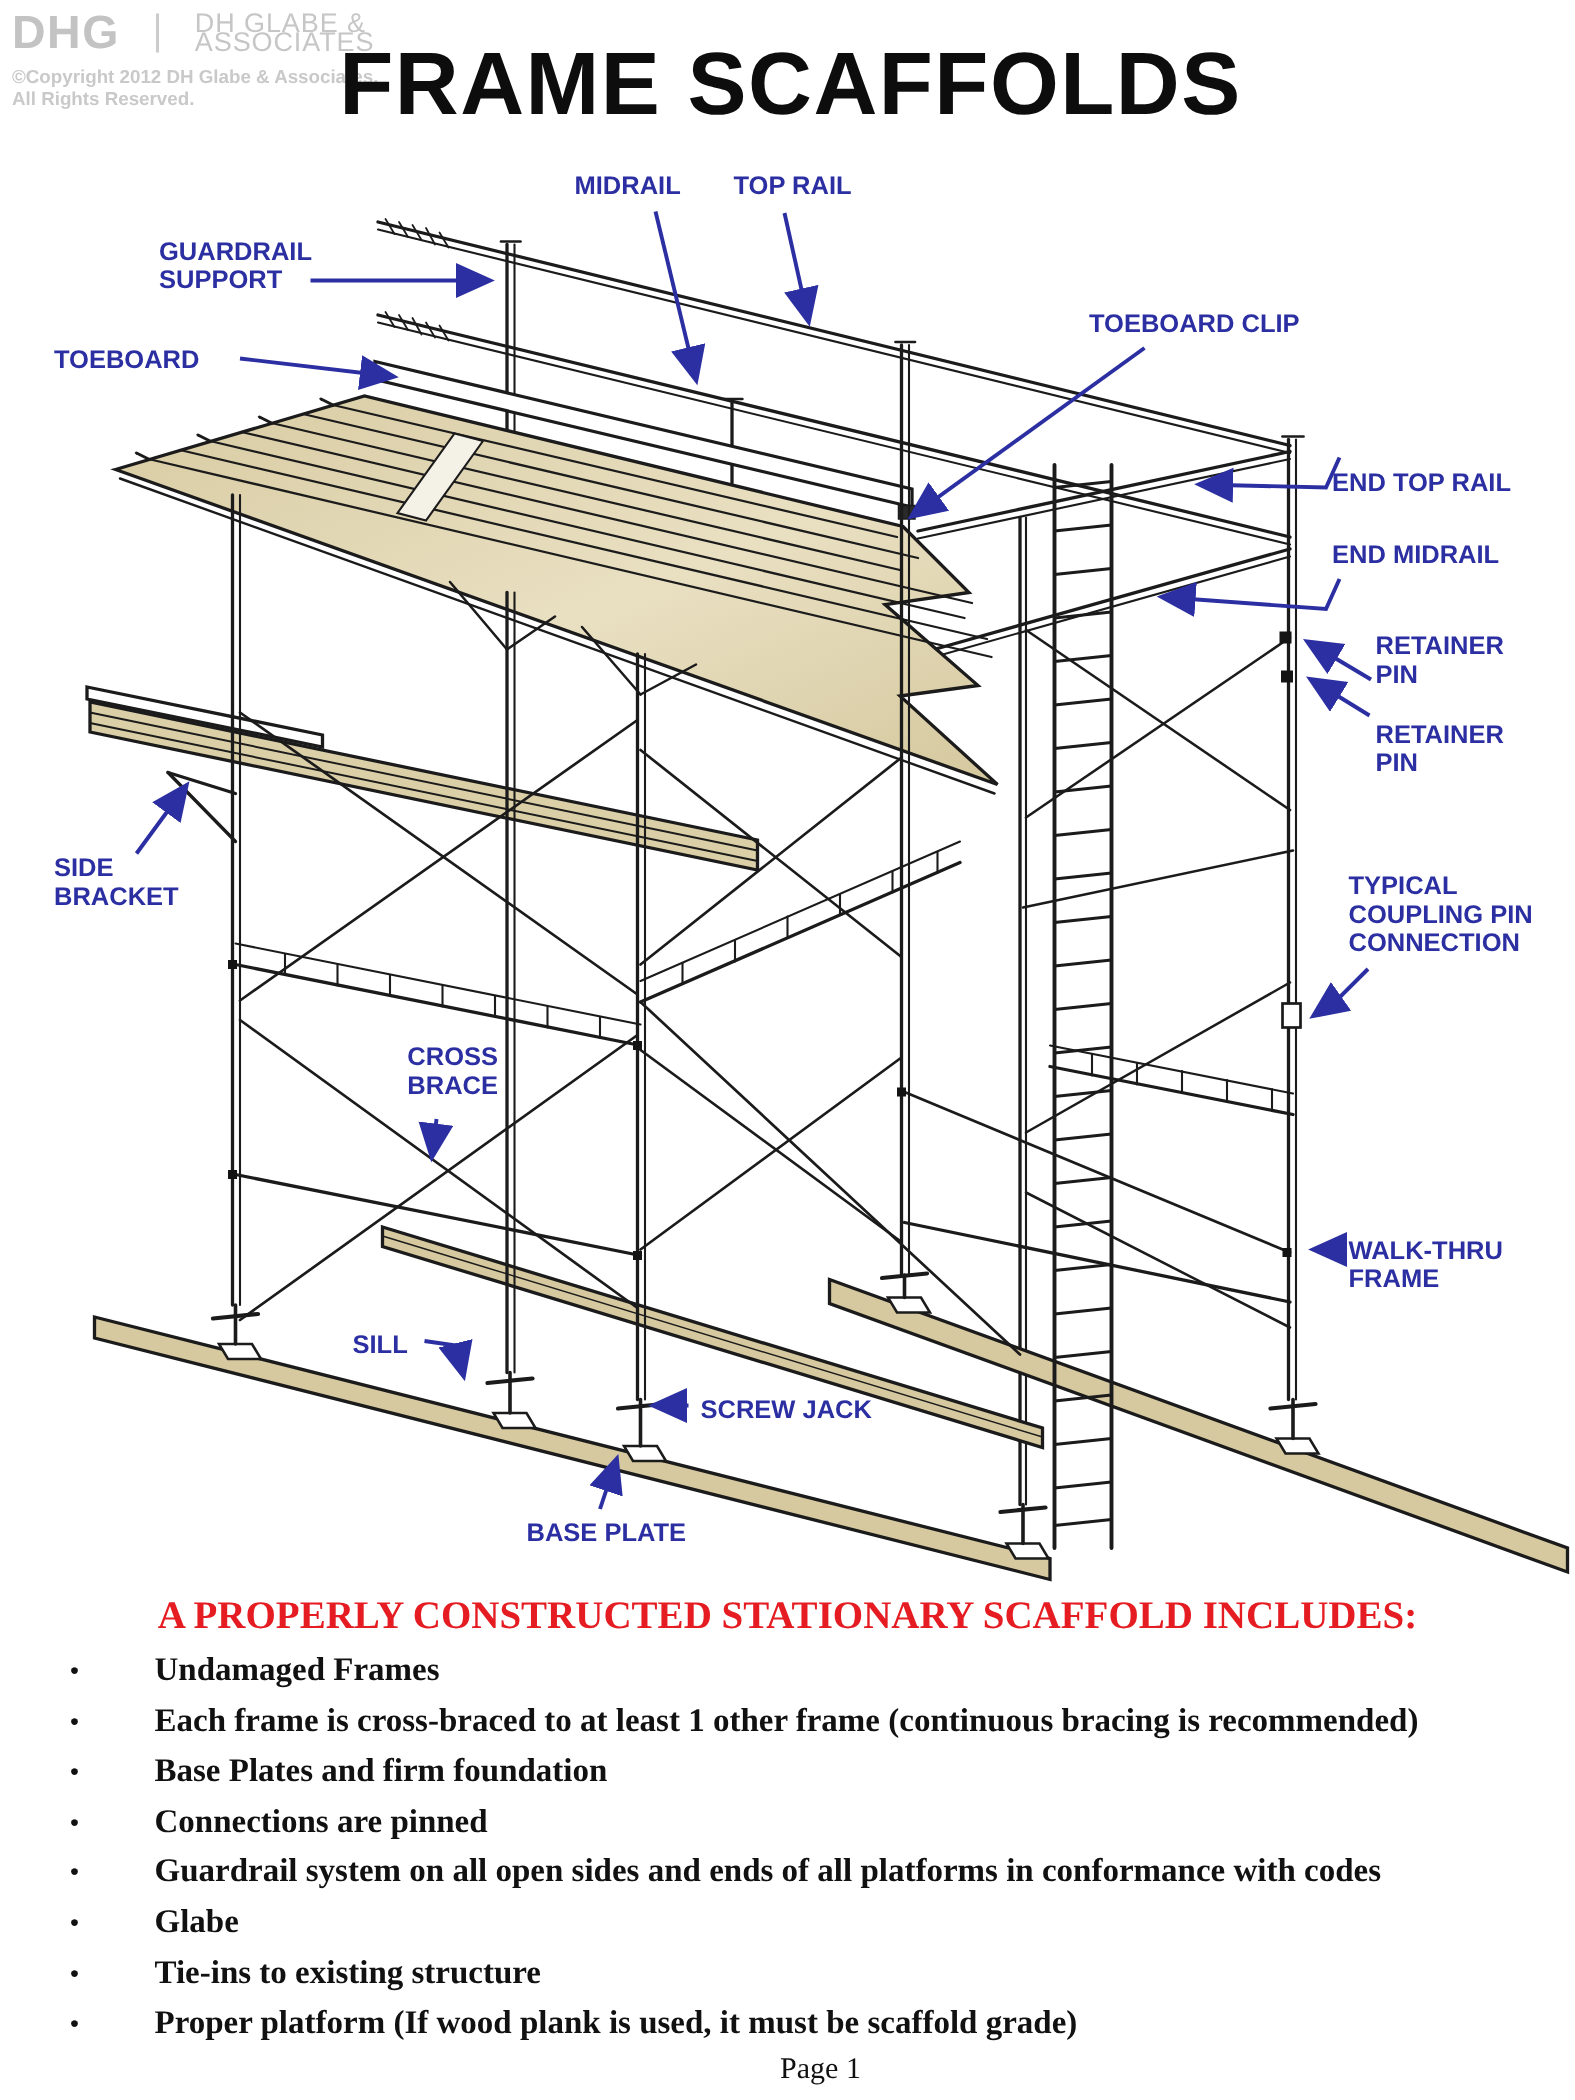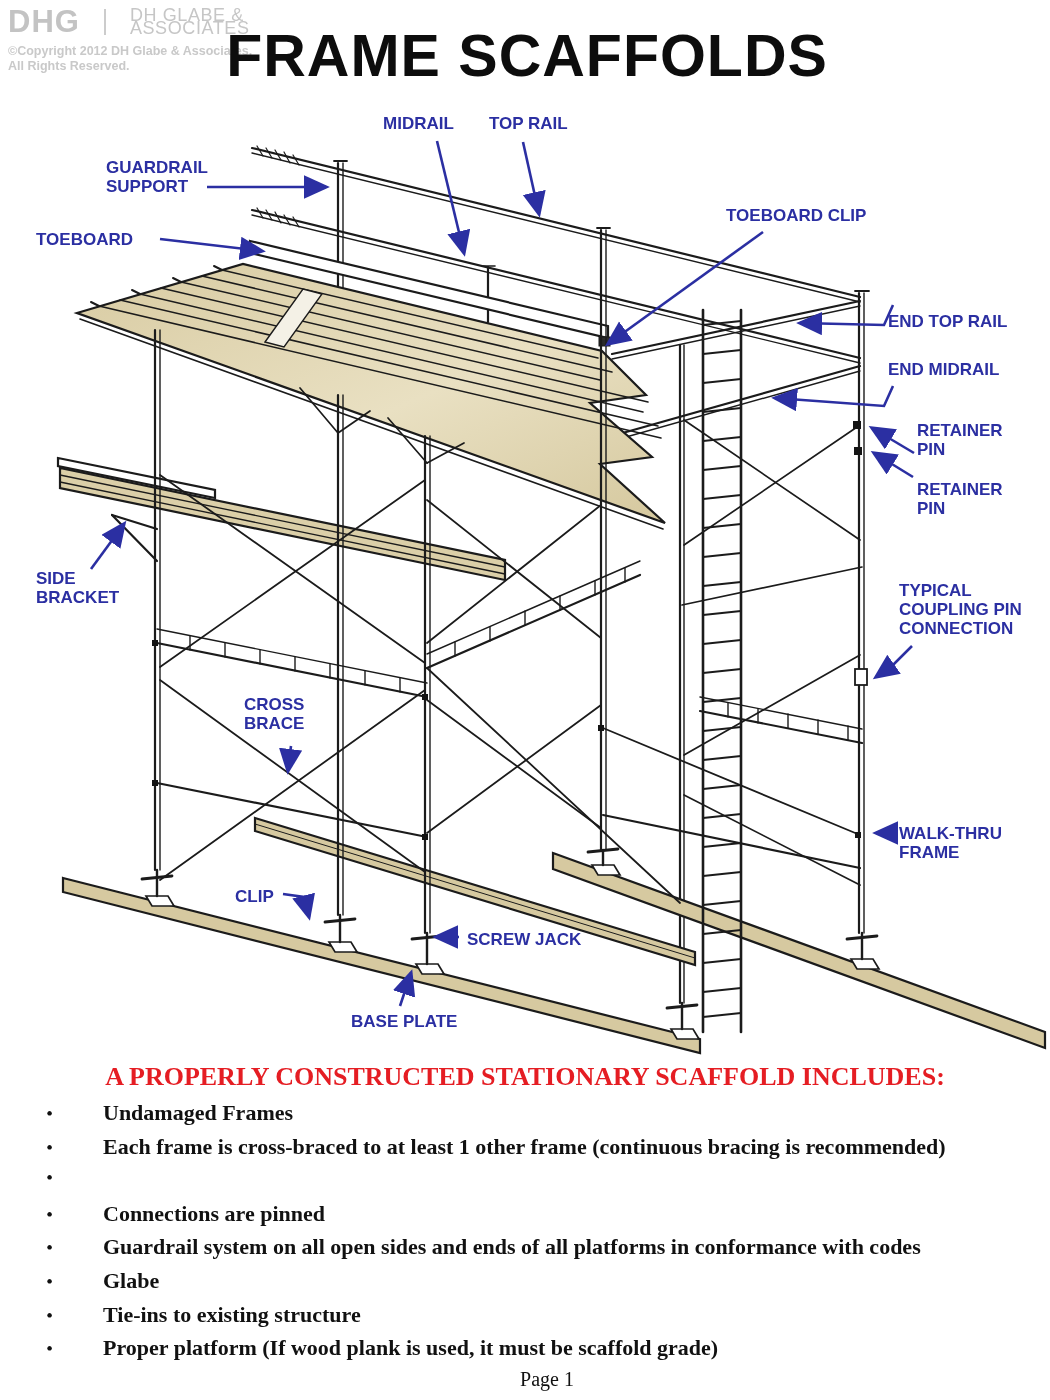--- a/index.html
+++ b/index.html
@@ -25,21 +25,21 @@
   .l-top-rail{left:489px;top:19px;}
   .l-guardrail-support{left:106px;top:63px;width:120px;}
   .l-toeboard{left:36px;top:135px;}
   .l-toeboard-clip{left:726px;top:111px;}
   .l-end-top-rail{left:888px;top:184px;margin-top:33px;}
   .l-end-midrail{left:888px;top:265px;}
   .l-retainer-pin-1{left:917px;top:326px;width:95px;}
   .l-retainer-pin-2{left:917px;top:385px;width:95px;}
   .l-side-bracket{left:36px;top:474px;width:100px;}
   .l-typical-coupling{left:899px;top:486px;width:134px;}
-  .l-cross-brace{left:244px;top:600px;width:88px;text-align:left;}
+  .l-cross-brace{left:244px;top:600px;width:88px;text-align:right;}
   .l-walk-thru{left:899px;top:729px;width:115px;}
   .l-sill{left:235px;top:792px;}
   .l-screw-jack{left:467px;top:835px;}
   .l-base-plate{left:351px;top:917px;}
 
   
   .checklist-heading{position:absolute;left:0;top:1062px;width:1050px;text-align:center;
       color:#e51d23;font-family:"Liberation Serif",serif;font-weight:bold;font-size:26px;}
   .checklist{position:absolute;left:0;top:1100px;width:1050px;}
   .check-row{display:flex;align-items:baseline;height:33.6px;}
@@ -348,38 +348,39 @@
   <div class="dlabel l-toeboard">TOEBOARD</div>
   <div class="dlabel l-toeboard-clip">TOEBOARD CLIP</div>
   <div class="dlabel l-end-top-rail">END TOP RAIL</div>
   <div class="dlabel l-end-midrail">END MIDRAIL</div>
   <div class="dlabel l-retainer-pin-1 wrap">RETAINER PIN</div>
   <div class="dlabel l-retainer-pin-2 wrap">RETAINER PIN</div>
   <div class="dlabel l-side-bracket wrap">SIDE BRACKET</div>
   <div class="dlabel l-typical-coupling wrap">TYPICAL COUPLING PIN CONNECTION</div>
   <div class="dlabel l-cross-brace wrap">CROSS BRACE</div>
   <div class="dlabel l-walk-thru wrap">WALK-THRU FRAME</div>
-  <div class="dlabel l-sill">CLIP</div>
+  <div class="dlabel l-sill">SILL</div>
   <div class="dlabel l-screw-jack">SCREW JACK</div>
   <div class="dlabel l-base-plate">BASE PLATE</div>
 </div>
 
 <div class="checklist-heading">A PROPERLY CONSTRUCTED STATIONARY SCAFFOLD INCLUDES:</div>
 
 <div class="checklist">
   <div class="check-row">
     <span class="check-bullet">•</span>
     <span class="check-text">Undamaged Frames</span>
   </div>
   <div class="check-row">
     <span class="check-bullet">•</span>
     <span class="check-text">Each frame is cross-braced to at least 1 other frame (continuous bracing is recommended)</span>
   </div>
   <div class="check-row">
     <span class="check-bullet">•</span>
+    <span class="check-text">Base Plates and firm foundation</span>
   </div>
   <div class="check-row">
     <span class="check-bullet">•</span>
     <span class="check-text">Connections are pinned</span>
   </div>
   <div class="check-row">
     <span class="check-bullet">•</span>
     <span class="check-text">Guardrail system on all open sides and ends of all platforms in conformance with codes</span>
   </div>
   <div class="check-row">

